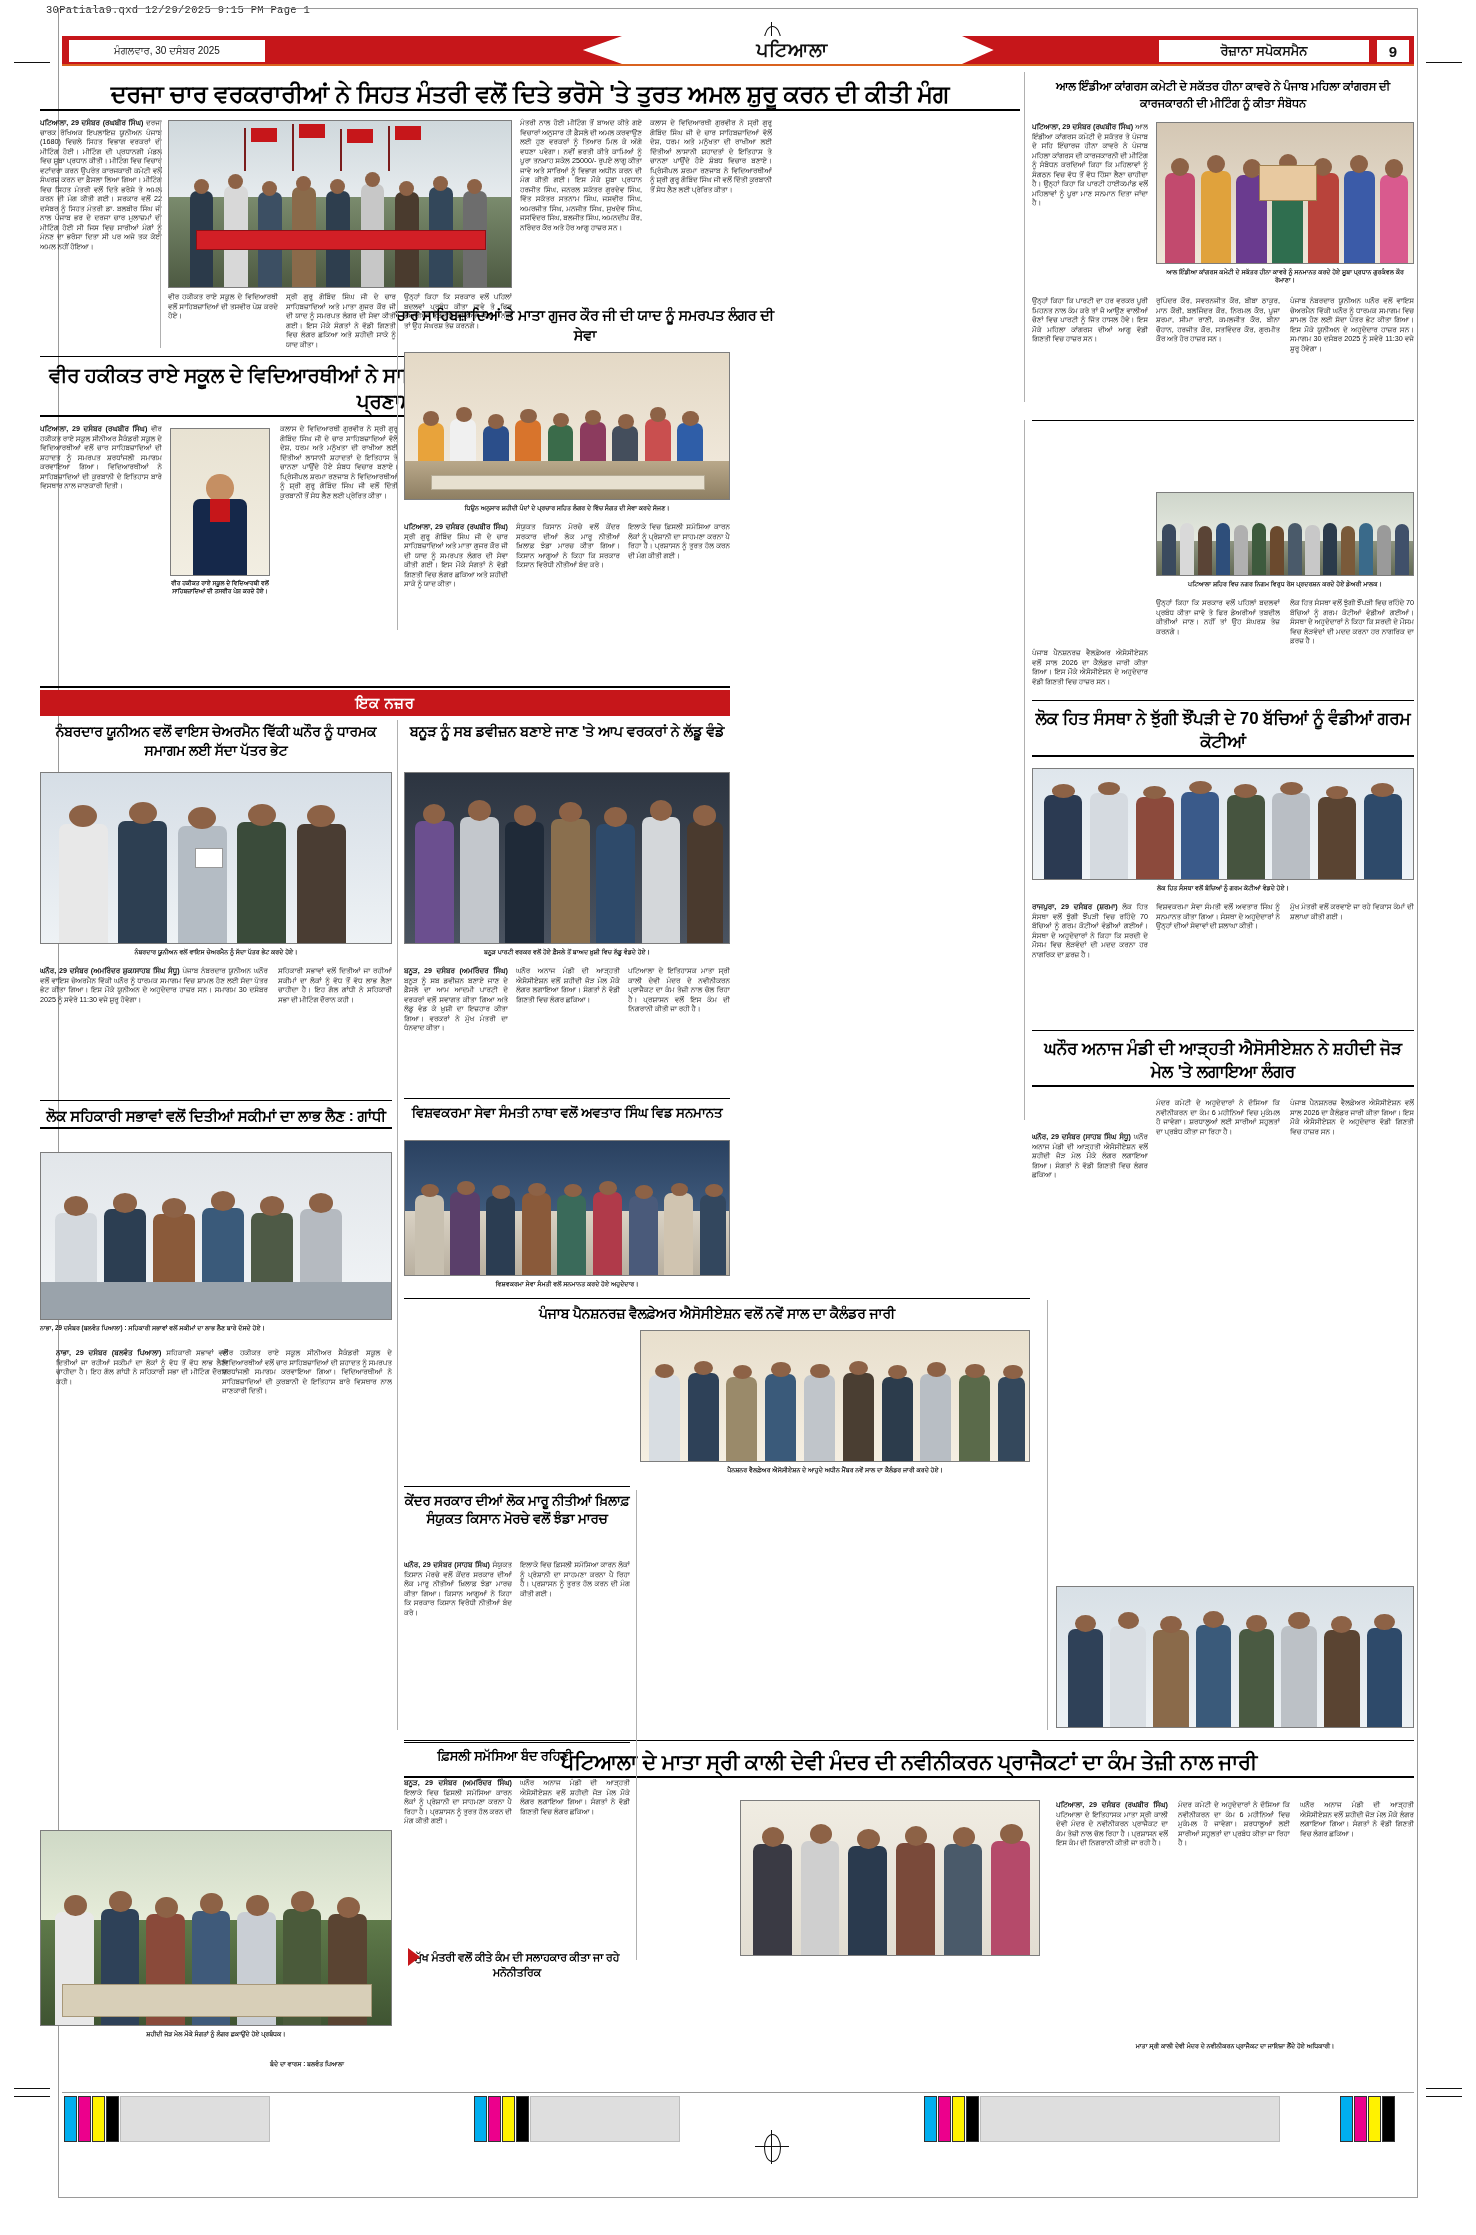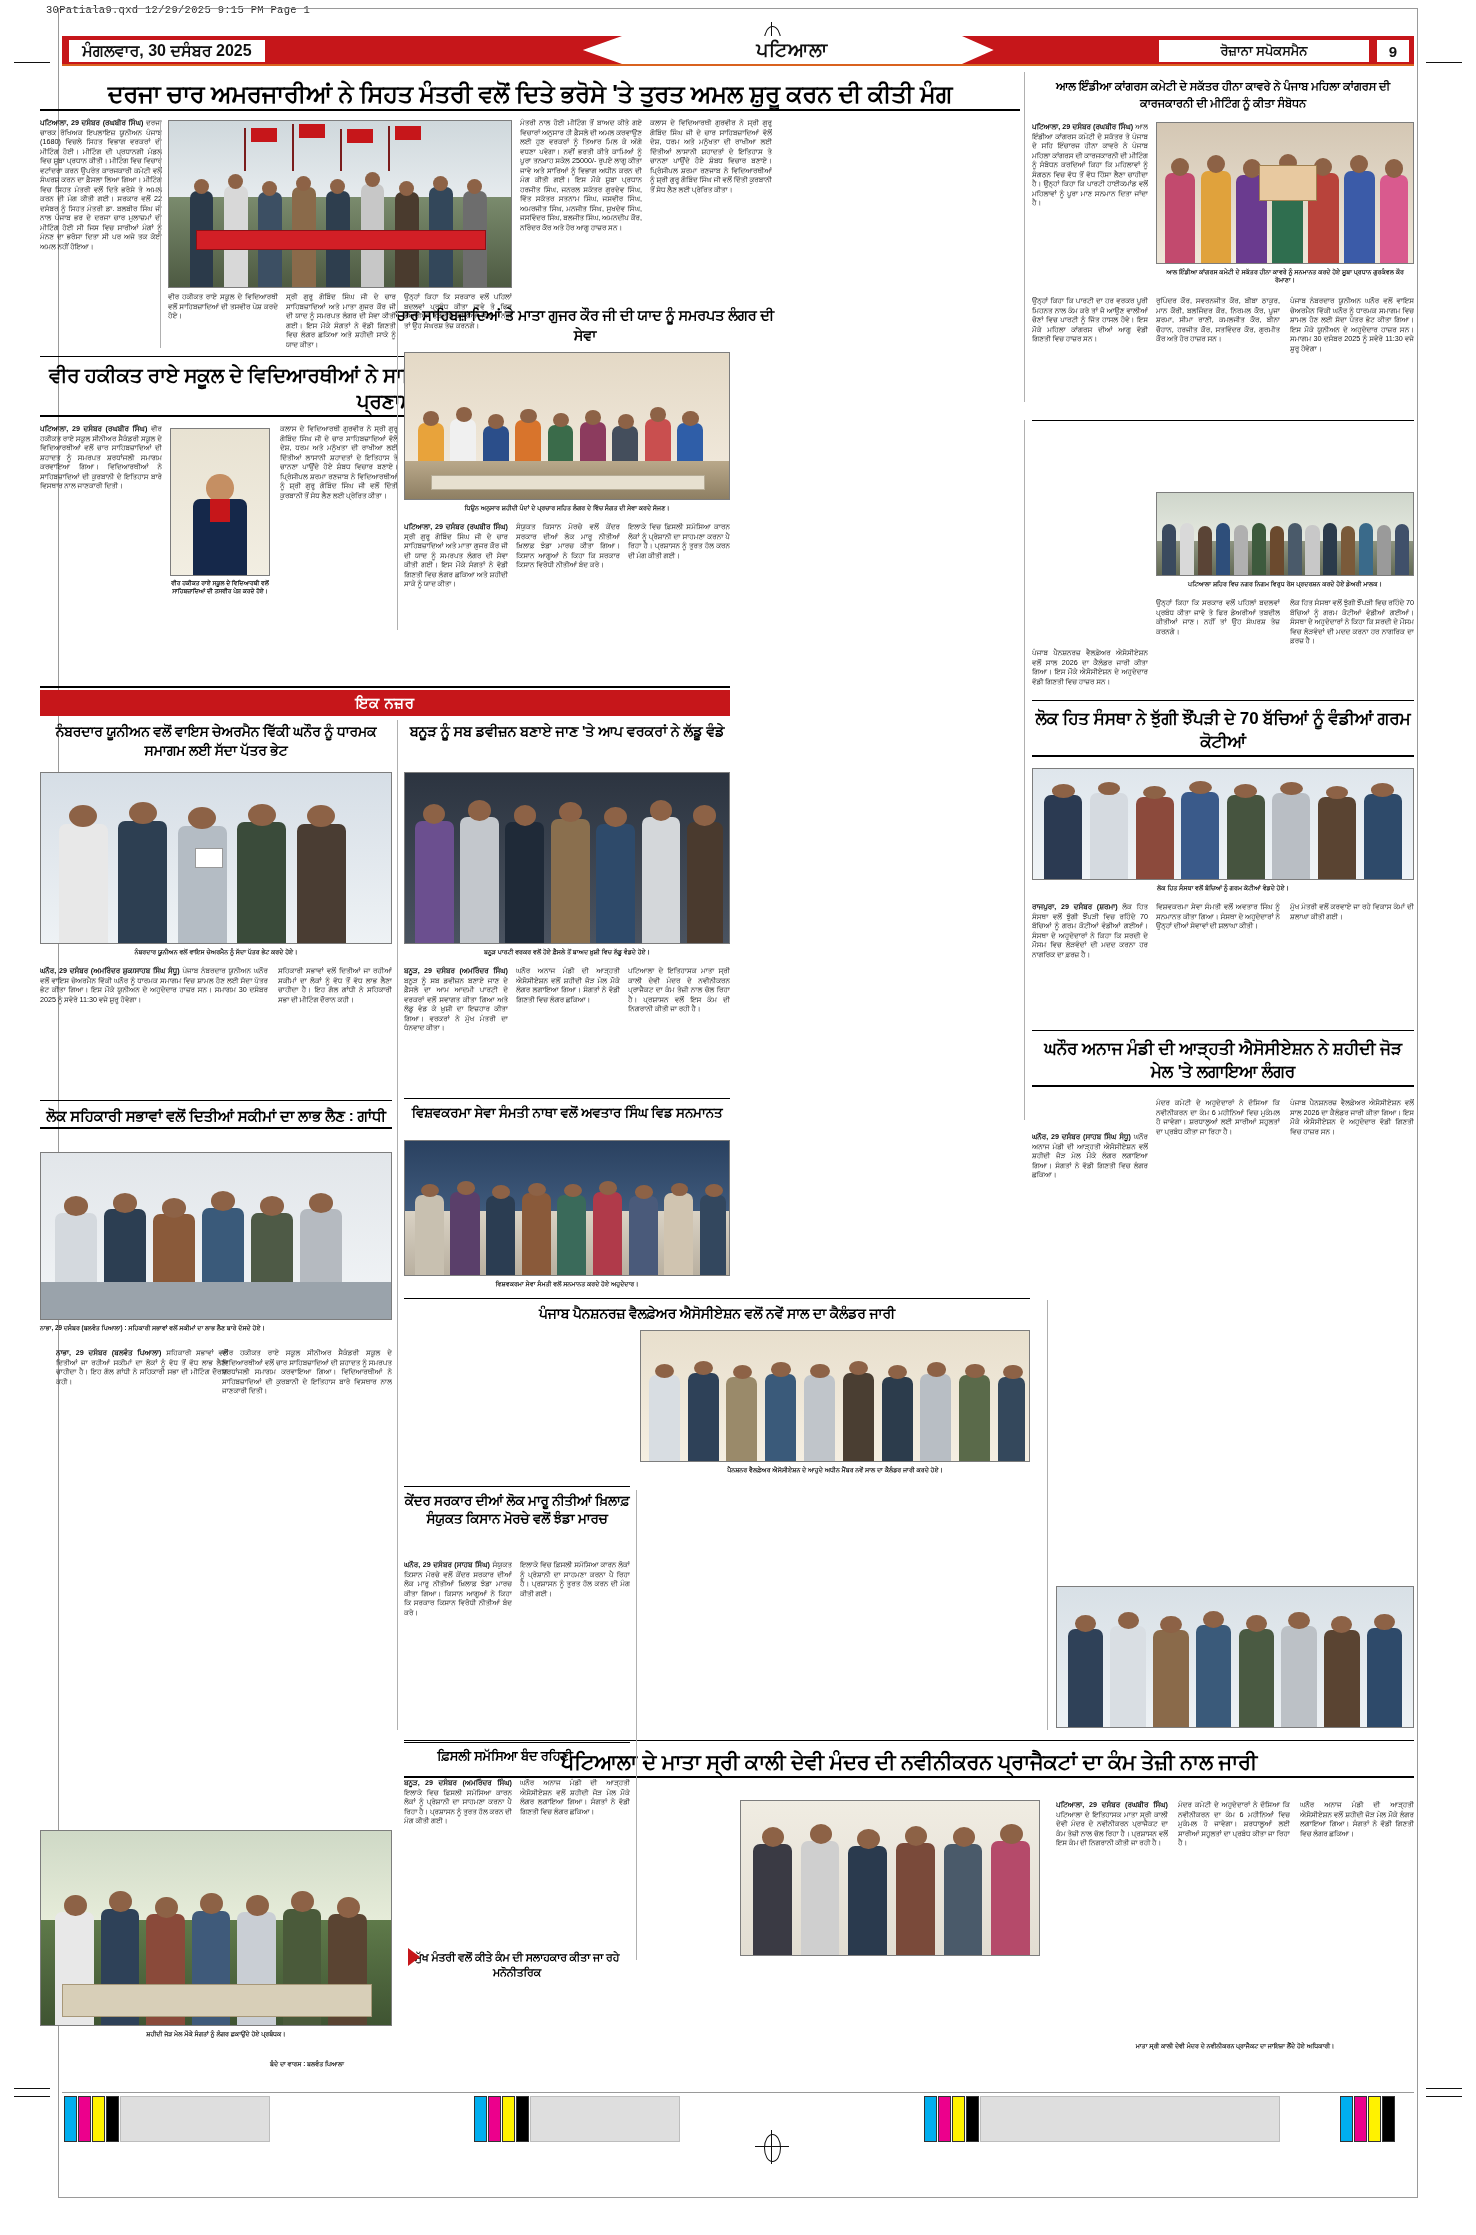--- a/index.html
+++ b/index.html
@@ -15,21 +15,21 @@
   .reg-circ{position:absolute;left:9px;top:4px;width:15px;height:26px;border:1px solid #111;border-radius:50%;}
   .trim{position:absolute;background:#111;}
   .sheet-border{position:absolute;left:58px;top:8px;width:1360px;height:2190px;border:1px solid #9a9a9a;box-sizing:border-box;}
 
   
   .mast{position:absolute;left:62px;top:36px;width:1352px;height:28px;}
   .mast-red{position:absolute;top:0;height:28px;background:#c6161a;}
   .mast-red.l{left:0;width:560px;clip-path:polygon(0 0,100% 0,93% 50%,100% 100%,0 100%);}
   .mast-red.r{left:900px;width:452px;clip-path:polygon(0 0,7% 50%,0 100%,100% 100%,100% 0);}
   .mast-date{position:absolute;left:6px;top:3px;width:196px;height:22px;background:#fff;border:1.5px solid #c6161a;display:flex;align-items:center;justify-content:center;}
-  .mast-date span{font-size:16px;font-weight:bold;color:#111;white-space:nowrap;}
+  .mast-date span{font-size:10px;font-weight:normal;color:#111;white-space:nowrap;}
   .mast-city{position:absolute;left:560px;top:0;width:340px;height:28px;background:#fff;display:flex;align-items:center;justify-content:center;}
   .mast-city span{font-size:19px;font-weight:bold;color:#111;letter-spacing:.5px;}
   .mast-brand{position:absolute;right:44px;top:3px;width:210px;height:22px;background:#fff;border:1.5px solid #c6161a;display:flex;align-items:center;justify-content:center;}
   .mast-brand span{font-size:13px;font-weight:bold;color:#111;white-space:nowrap;}
   .mast-page{position:absolute;right:4px;top:3px;width:32px;height:22px;background:#fff;border:1.5px solid #c6161a;display:flex;align-items:center;justify-content:center;}
   .mast-page span{font-size:15px;font-weight:bold;color:#111;}
   .mast-ul{position:absolute;left:62px;top:64px;width:1352px;height:2px;background:#d9621f;}
 
   
   .hl{position:absolute;font-weight:bold;color:#000;text-align:center;line-height:1.18;letter-spacing:-.2px;}
@@ -94,21 +94,21 @@
     <div class="mast-brand">
       <span>ਰੋਜ਼ਾਨਾ ਸਪੋਕਸਮੈਨ</span>
     </div>
     <div class="mast-page">
       <span>9</span>
     </div>
   </div>
   <div class="mast-ul"></div>
 
   <div class="hl" style="left:40px;top:80px;width:980px;font-size:24px;">
-    <span class="ln">ਦਰਜਾ ਚਾਰ ਅਮਰਜਾਰੀਆਂ ਨੇ ਸਿਹਤ ਮੰਤਰੀ ਵਲੋਂ ਦਿਤੇ ਭਰੋਸੇ 'ਤੇ ਤੁਰਤ ਅਮਲ ਸ਼ੁਰੂ ਕਰਨ ਦੀ ਕੀਤੀ ਮੰਗ</span>
+    <span class="ln">ਦਰਜਾ ਚਾਰ ਵਰਕਰਾਰੀਆਂ ਨੇ ਸਿਹਤ ਮੰਤਰੀ ਵਲੋਂ ਦਿਤੇ ਭਰੋਸੇ 'ਤੇ ਤੁਰਤ ਅਮਲ ਸ਼ੁਰੂ ਕਰਨ ਦੀ ਕੀਤੀ ਮੰਗ</span>
   </div>
 
   <div class="hl" style="left:1032px;top:78px;width:382px;font-size:11.5px;line-height:1.45;">
     <span>ਆਲ ਇੰਡੀਆ ਕਾਂਗਰਸ ਕਮੇਟੀ ਦੇ ਸਕੱਤਰ ਹੀਨਾ ਕਾਵਰੇ ਨੇ ਪੰਜਾਬ ਮਹਿਲਾ ਕਾਂਗਰਸ ਦੀ ਕਾਰਜਕਾਰਨੀ ਦੀ ਮੀਟਿੰਗ ਨੂੰ ਕੀਤਾ ਸੰਬੋਧਨ</span>
   </div>
 
   <div class="vrule" style="left:1024px;top:72px;height:330px;"></div>
 
   <div class="col" style="left:40px;top:118px;width:122px;height:230px;overflow:hidden;">
     <b>ਪਟਿਆਲਾ, 29 ਦਸੰਬਰ (ਰਘਬੀਰ ਸਿੰਘ)</b>

